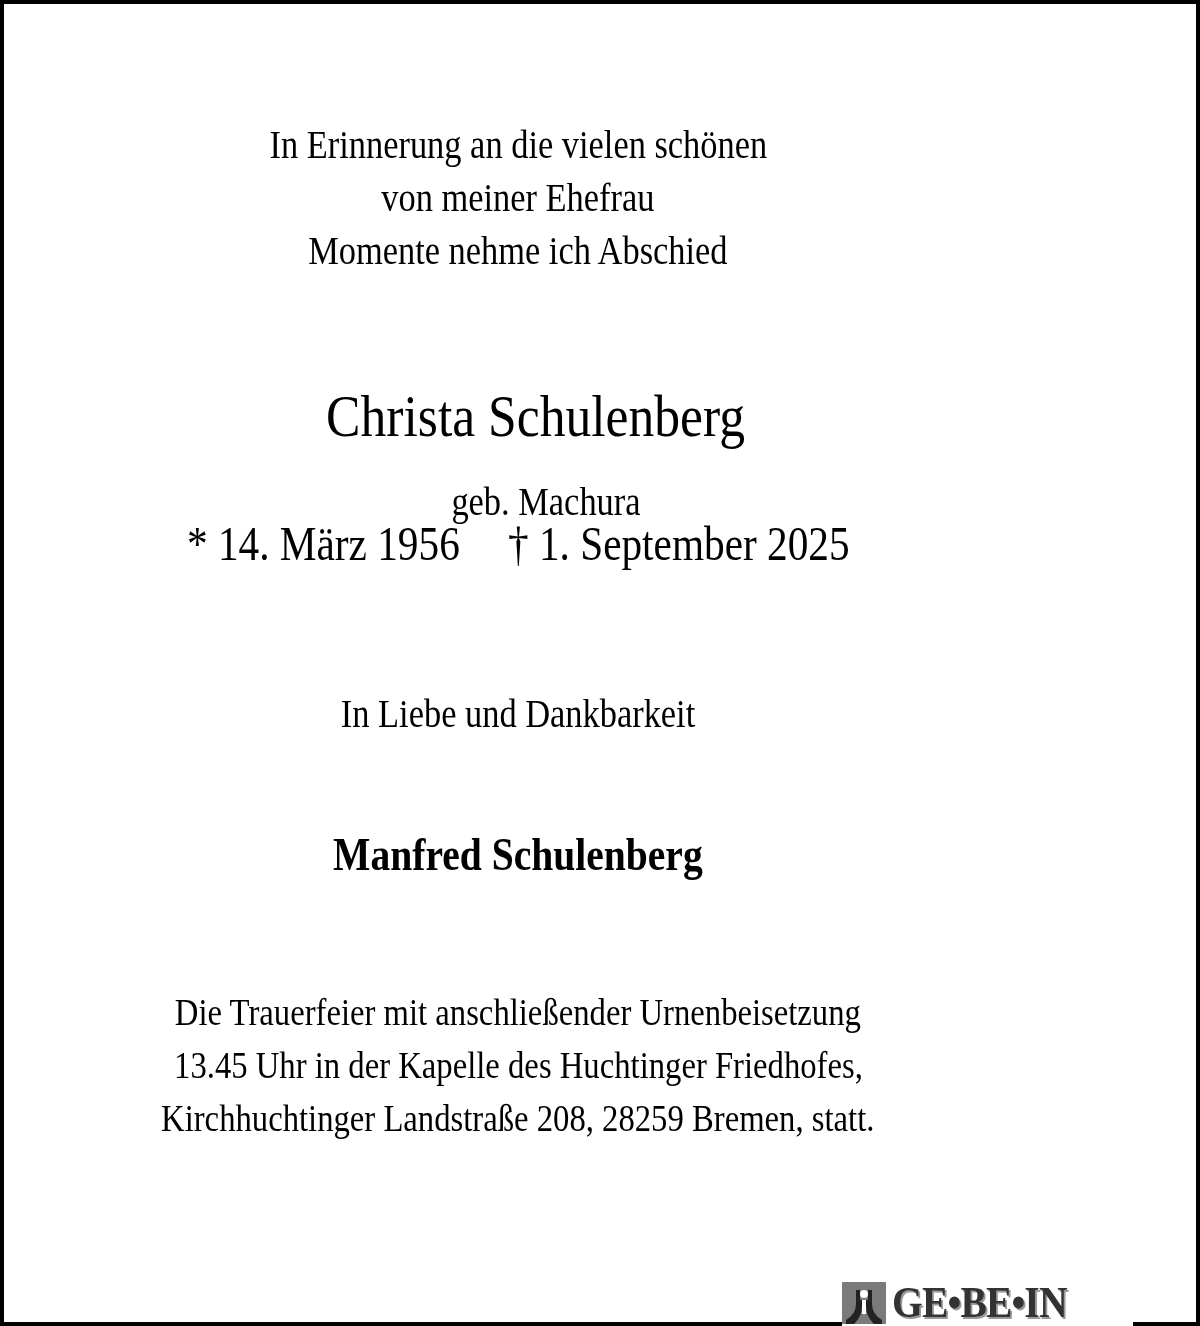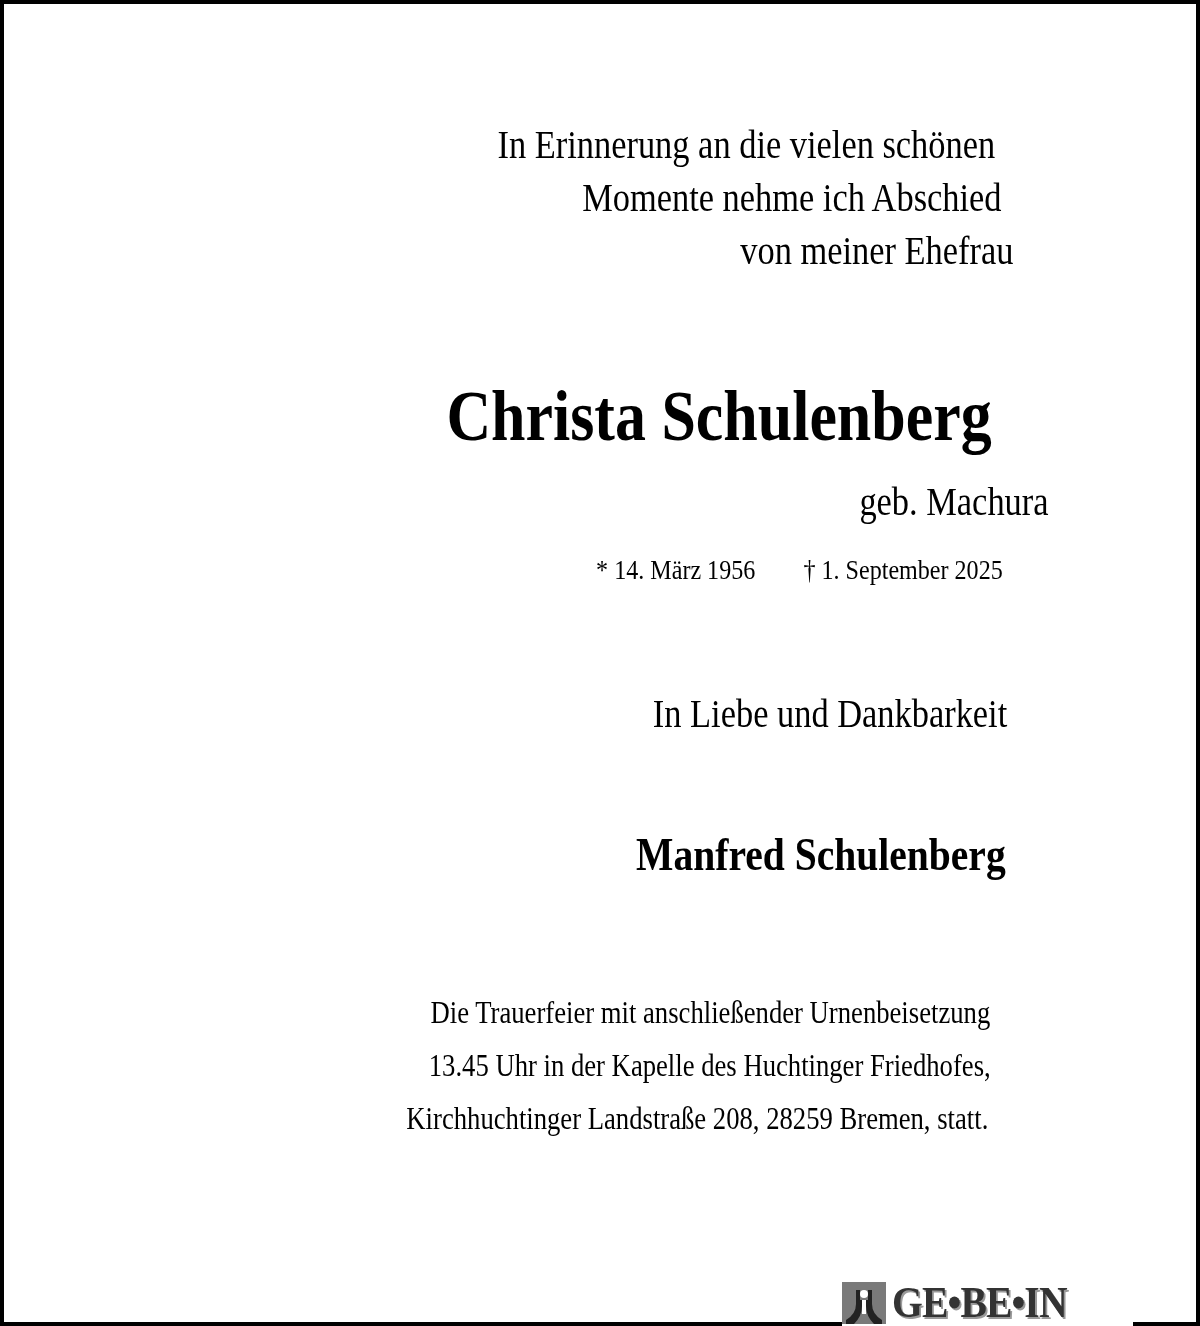--- a/index.html
+++ b/index.html
@@ -27,36 +27,36 @@
   .bottom-line {
     position: absolute;
     top: 1322px;
     height: 4px;
     background: #000;
   }
   .block {
     position: absolute;
     left: 0;
     width: 1036px;
-    text-align: right;
+    text-align: center;
   }
   .cond {
     display: inline-block;
     transform: scaleX(0.86);
     transform-origin: center;
     white-space: nowrap;
   }
   .intro { top: 118px; font-size: 40px; line-height: 53px; }
-  .name { top: 366px; font-size: 72px; font-weight: bold; line-height: 100px; }
+  .name { top: 366px; font-size: 60px; font-weight: normal; line-height: 100px; padding-left: 18px; }
   .maiden { top: 476px; font-size: 40px; line-height: 52px; padding-left: 28px; }
-  .dates { top: 542px; font-size: 28px; line-height: 56px; }
+  .dates { top: 516px; font-size: 48px; line-height: 56px; }
   .dates .gap { display: inline-block; width: 56px; }
   .thanks { top: 688px; font-size: 40px; line-height: 52px; }
   .signers { top: 828px; font-size: 46px; font-weight: bold; line-height: 54px; }
-  .service { top: 986px; font-size: 31px; line-height: 53px; }
+  .service { top: 986px; font-size: 38px; line-height: 53px; }
   .line { display: block; }
 
   .logo {
     position: absolute;
     left: 842px;
     top: 1280px;
     height: 46px;
     display: flex;
     align-items: center;
   }
@@ -82,22 +82,22 @@
 </style>
 </head>
 <body>
 
 <div class="frame"></div>
 <div class="bottom-line" style="left:0; width:842px;"></div>
 <div class="bottom-line" style="left:1133px; width:67px;"></div>
 
 <div class="block intro">
   <span class="line"><span class="cond">In Erinnerung an die vielen schönen</span></span>
+  <span class="line"><span class="cond">von meiner Ehefrau</span></span>
   <span class="line"><span class="cond">Momente nehme ich Abschied</span></span>
-  <span class="line"><span class="cond">von meiner Ehefrau</span></span>
 </div>
 
 <div class="block name">
   <span class="cond">Christa Schulenberg</span>
 </div>
 
 <div class="block maiden">
   <span class="cond">geb. Machura</span>
 </div>
 

